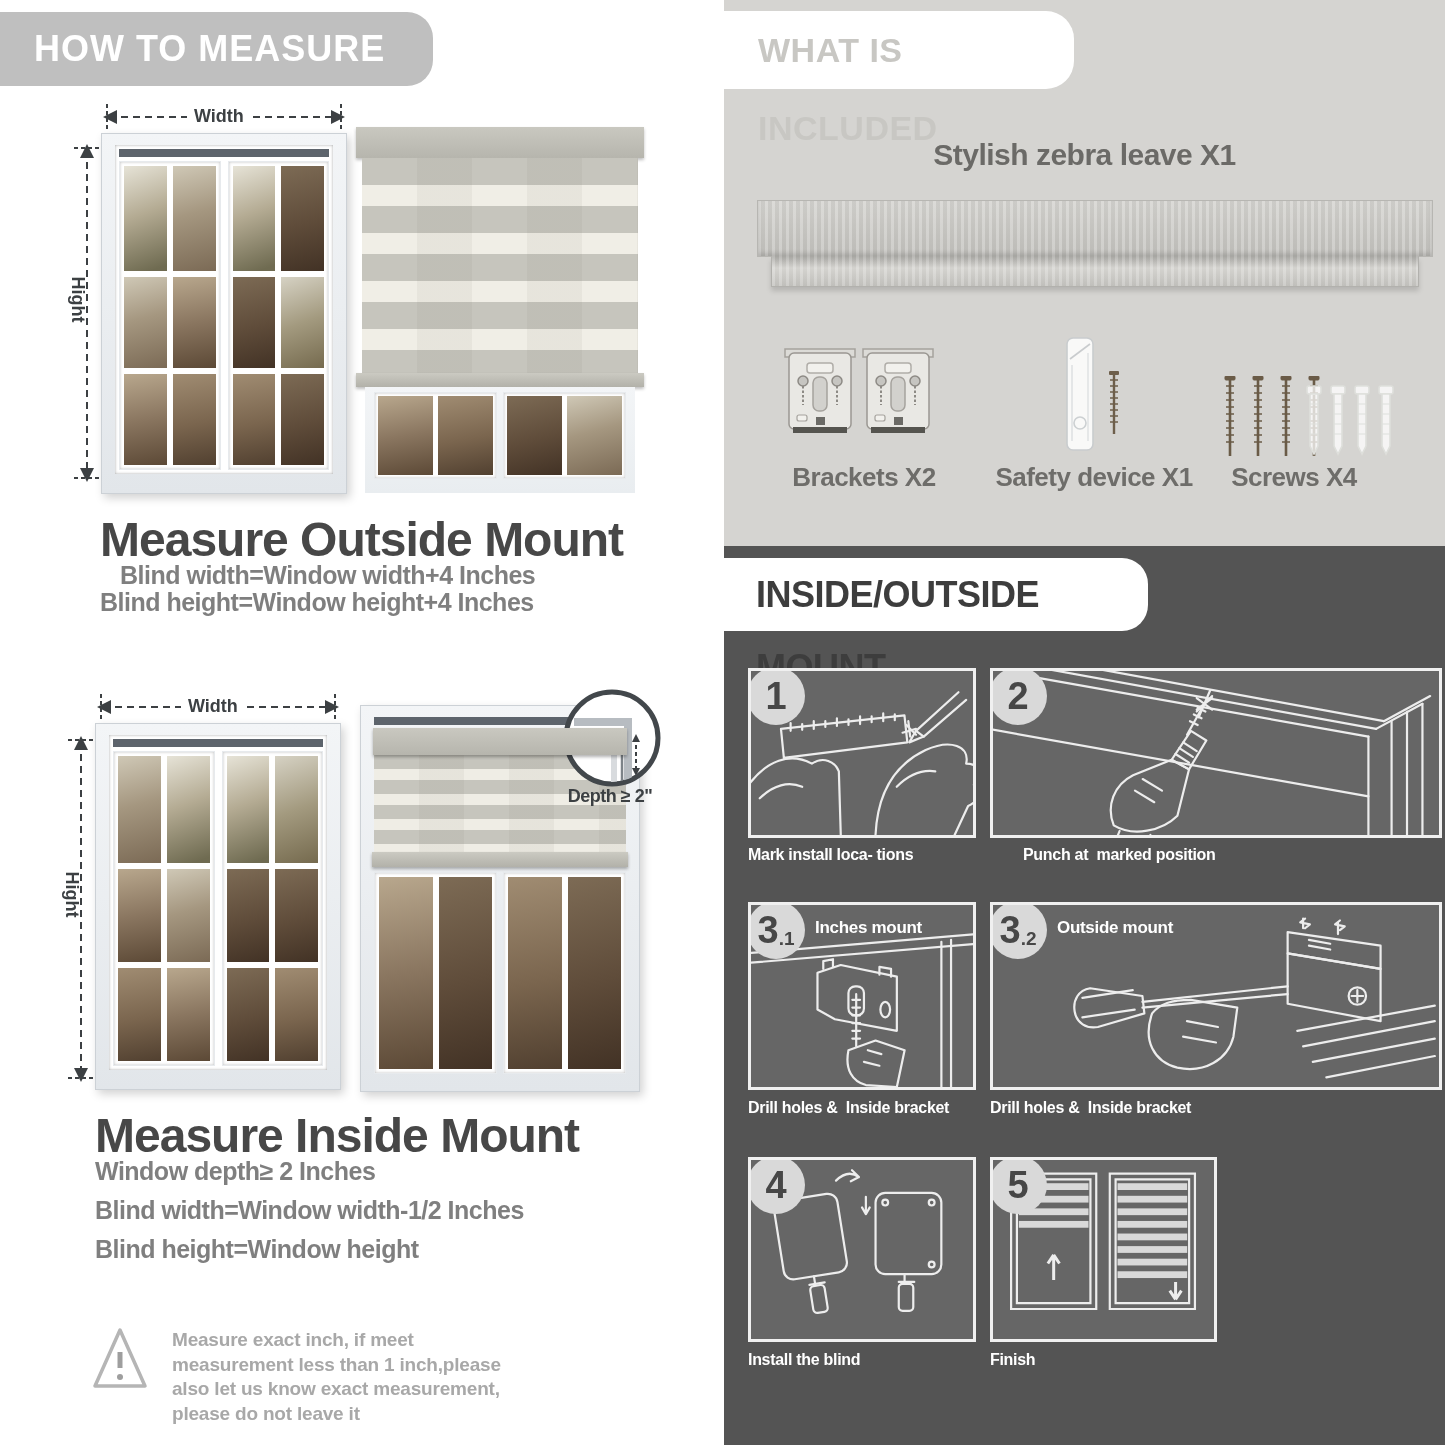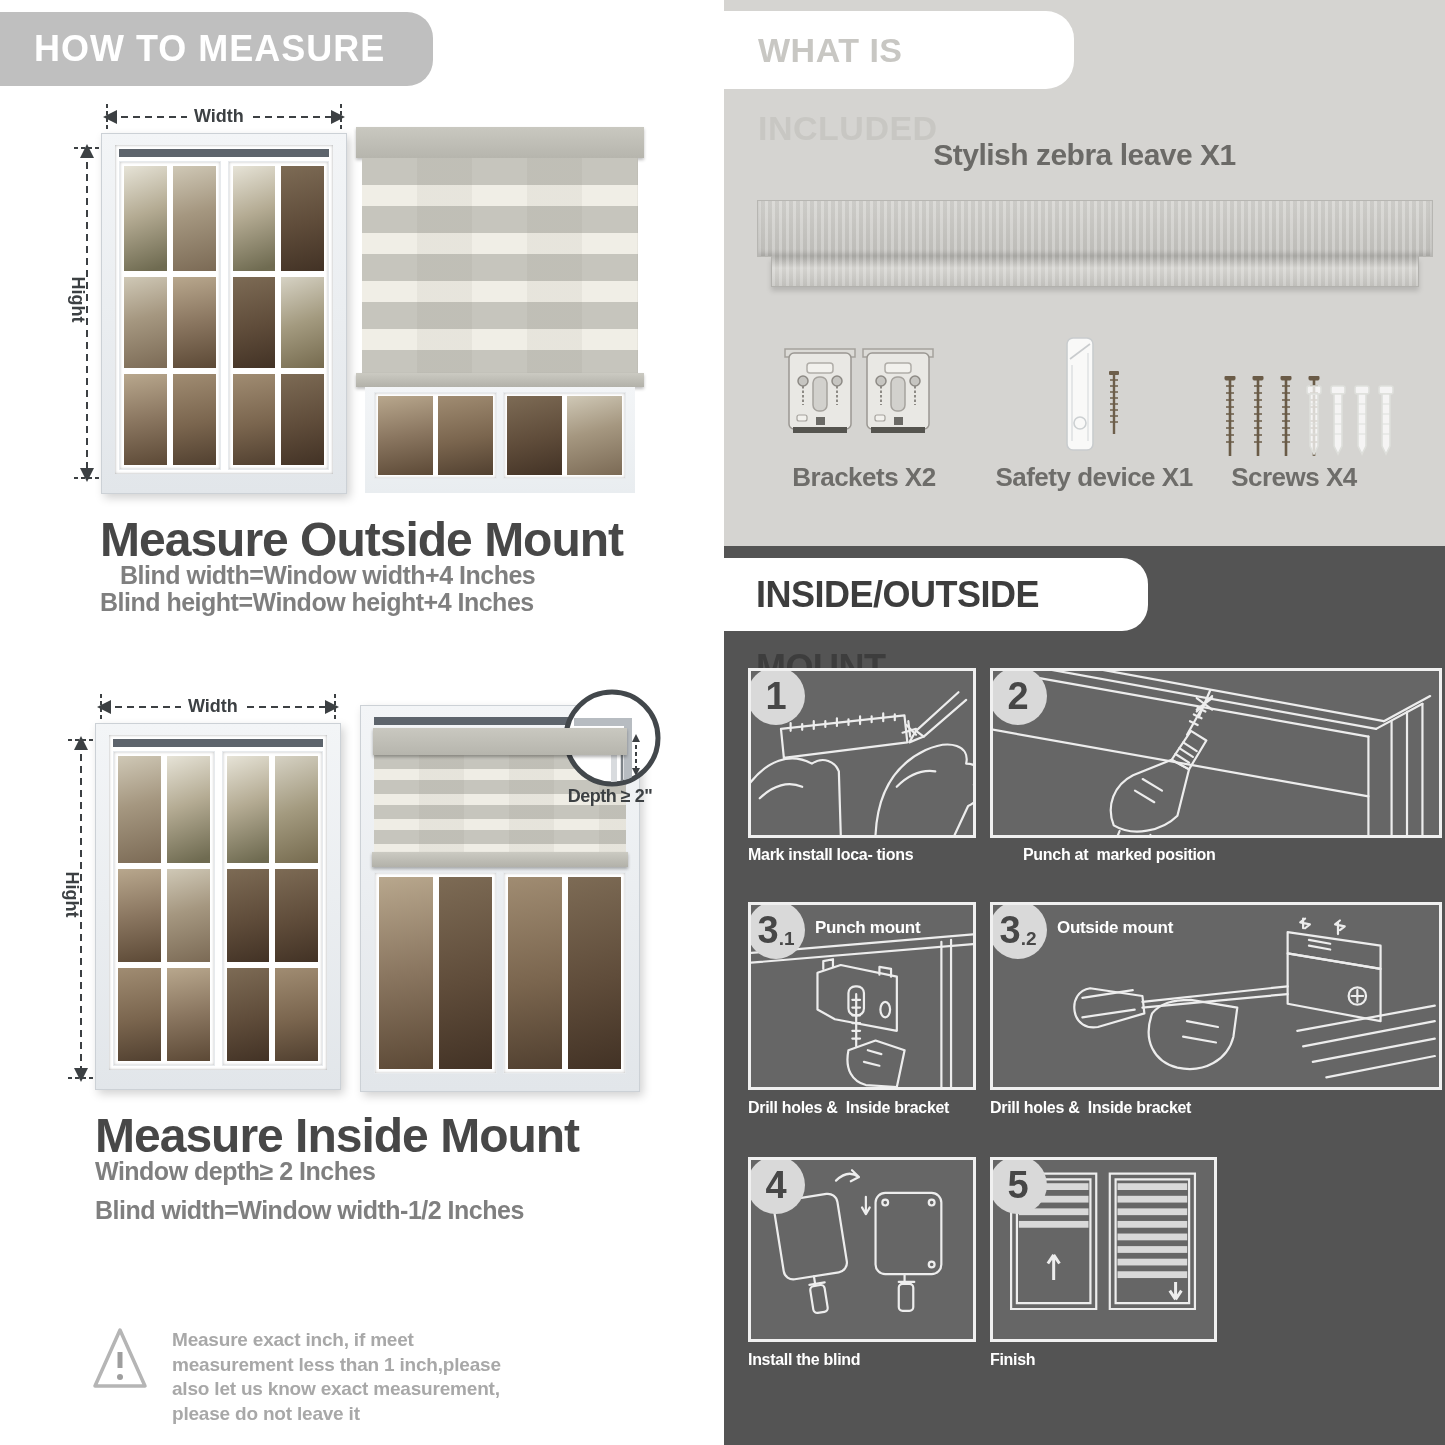--- a/index.html
+++ b/index.html
@@ -247,20 +247,21 @@
         <polygon points="74,46 70,54 78,54" fill="#3c4043"></polygon>
         <polygon points="74,88 70,80 78,80" fill="#3c4043"></polygon>
       </g>
     </svg>
   </div>
   <div class="depth-label" style="left:540px;top:786px;width:140px;">Depth ≥ 2"</div>
 
   <div class="h-title" style="left:95px;top:1108px;">Measure Inside Mount</div>
   <div class="h-line" style="left:95px;top:1157px;">Window depth≥ 2 Inches</div>
   <div class="h-line" style="left:95px;top:1196px;">Blind width=Window width-1/2 Inches</div>
+  <div class="h-line" style="left:95px;top:1235px;">Blind height=Window height</div>
 
   <div class="abs" style="left:91px;top:1324px;width:58px;height:68px;">
     <svg class="art" viewBox="0 0 58 68">
       <path d="M29,6 L54,62 L4,62 Z" fill="none" stroke="#b5b5b5" stroke-width="3.5" stroke-linejoin="round"></path>
       <line x1="29" y1="28" x2="29" y2="44" stroke="#9e9e9e" stroke-width="5"></line>
       <circle cx="29" cy="53" r="3" fill="#9e9e9e"></circle>
     </svg>
   </div>
   <div class="warn-text" style="left:156px;top:1328px;width:352px;margin-left:16px;">Measure exact inch, if meet measurement less than 1 inch,please also let us know exact measurement, please do not leave it</div>
 
@@ -437,21 +438,21 @@
           <path d="M108,92 L108,146"></path>
           <path d="M104,98 h8 M104,106 h8 M104,114 h8 M104,122 h8 M104,130 h8 M104,138 h8"></path>
           <path d="M100,150 C96,170 104,182 118,186 L150,188 L158,150 L128,140 Z"></path>
           <path d="M120,150 L134,154 M116,162 L132,166"></path>
         </g>
       </svg>
       <div class="badge">
         <span class="bnum">3</span>
           <span class="bsub">.1</span>
       </div>
-      <div class="pl-label">Punch mount</div>
+      <div class="pl-label">Inches mount</div>
     </div>
     <div class="cap" style="left:24px;top:553px;width:240px;">Drill holes &amp;  Inside bracket</div>
 
     <div class="panel" style="left:266px;top:356px;width:452px;height:188px;">
       <svg class="art" viewBox="0 0 452 188">
         <g fill="none" stroke="#ededed" stroke-width="2.2" stroke-linecap="round" stroke-linejoin="round">
           <path d="M300,28 L396,42 L396,66 L300,50 Z"></path>
           <path d="M300,50 L396,66 L396,120 L300,102 Z"></path>
           <path d="M316,24 l0,-10 M318,14 l-5,4 l10,2 l-5,4 M352,30 l0,-12 M354,16 l-5,4 l10,2 l-5,4"></path>
           <path d="M322,36 l22,4 M322,42 l22,4"></path>

